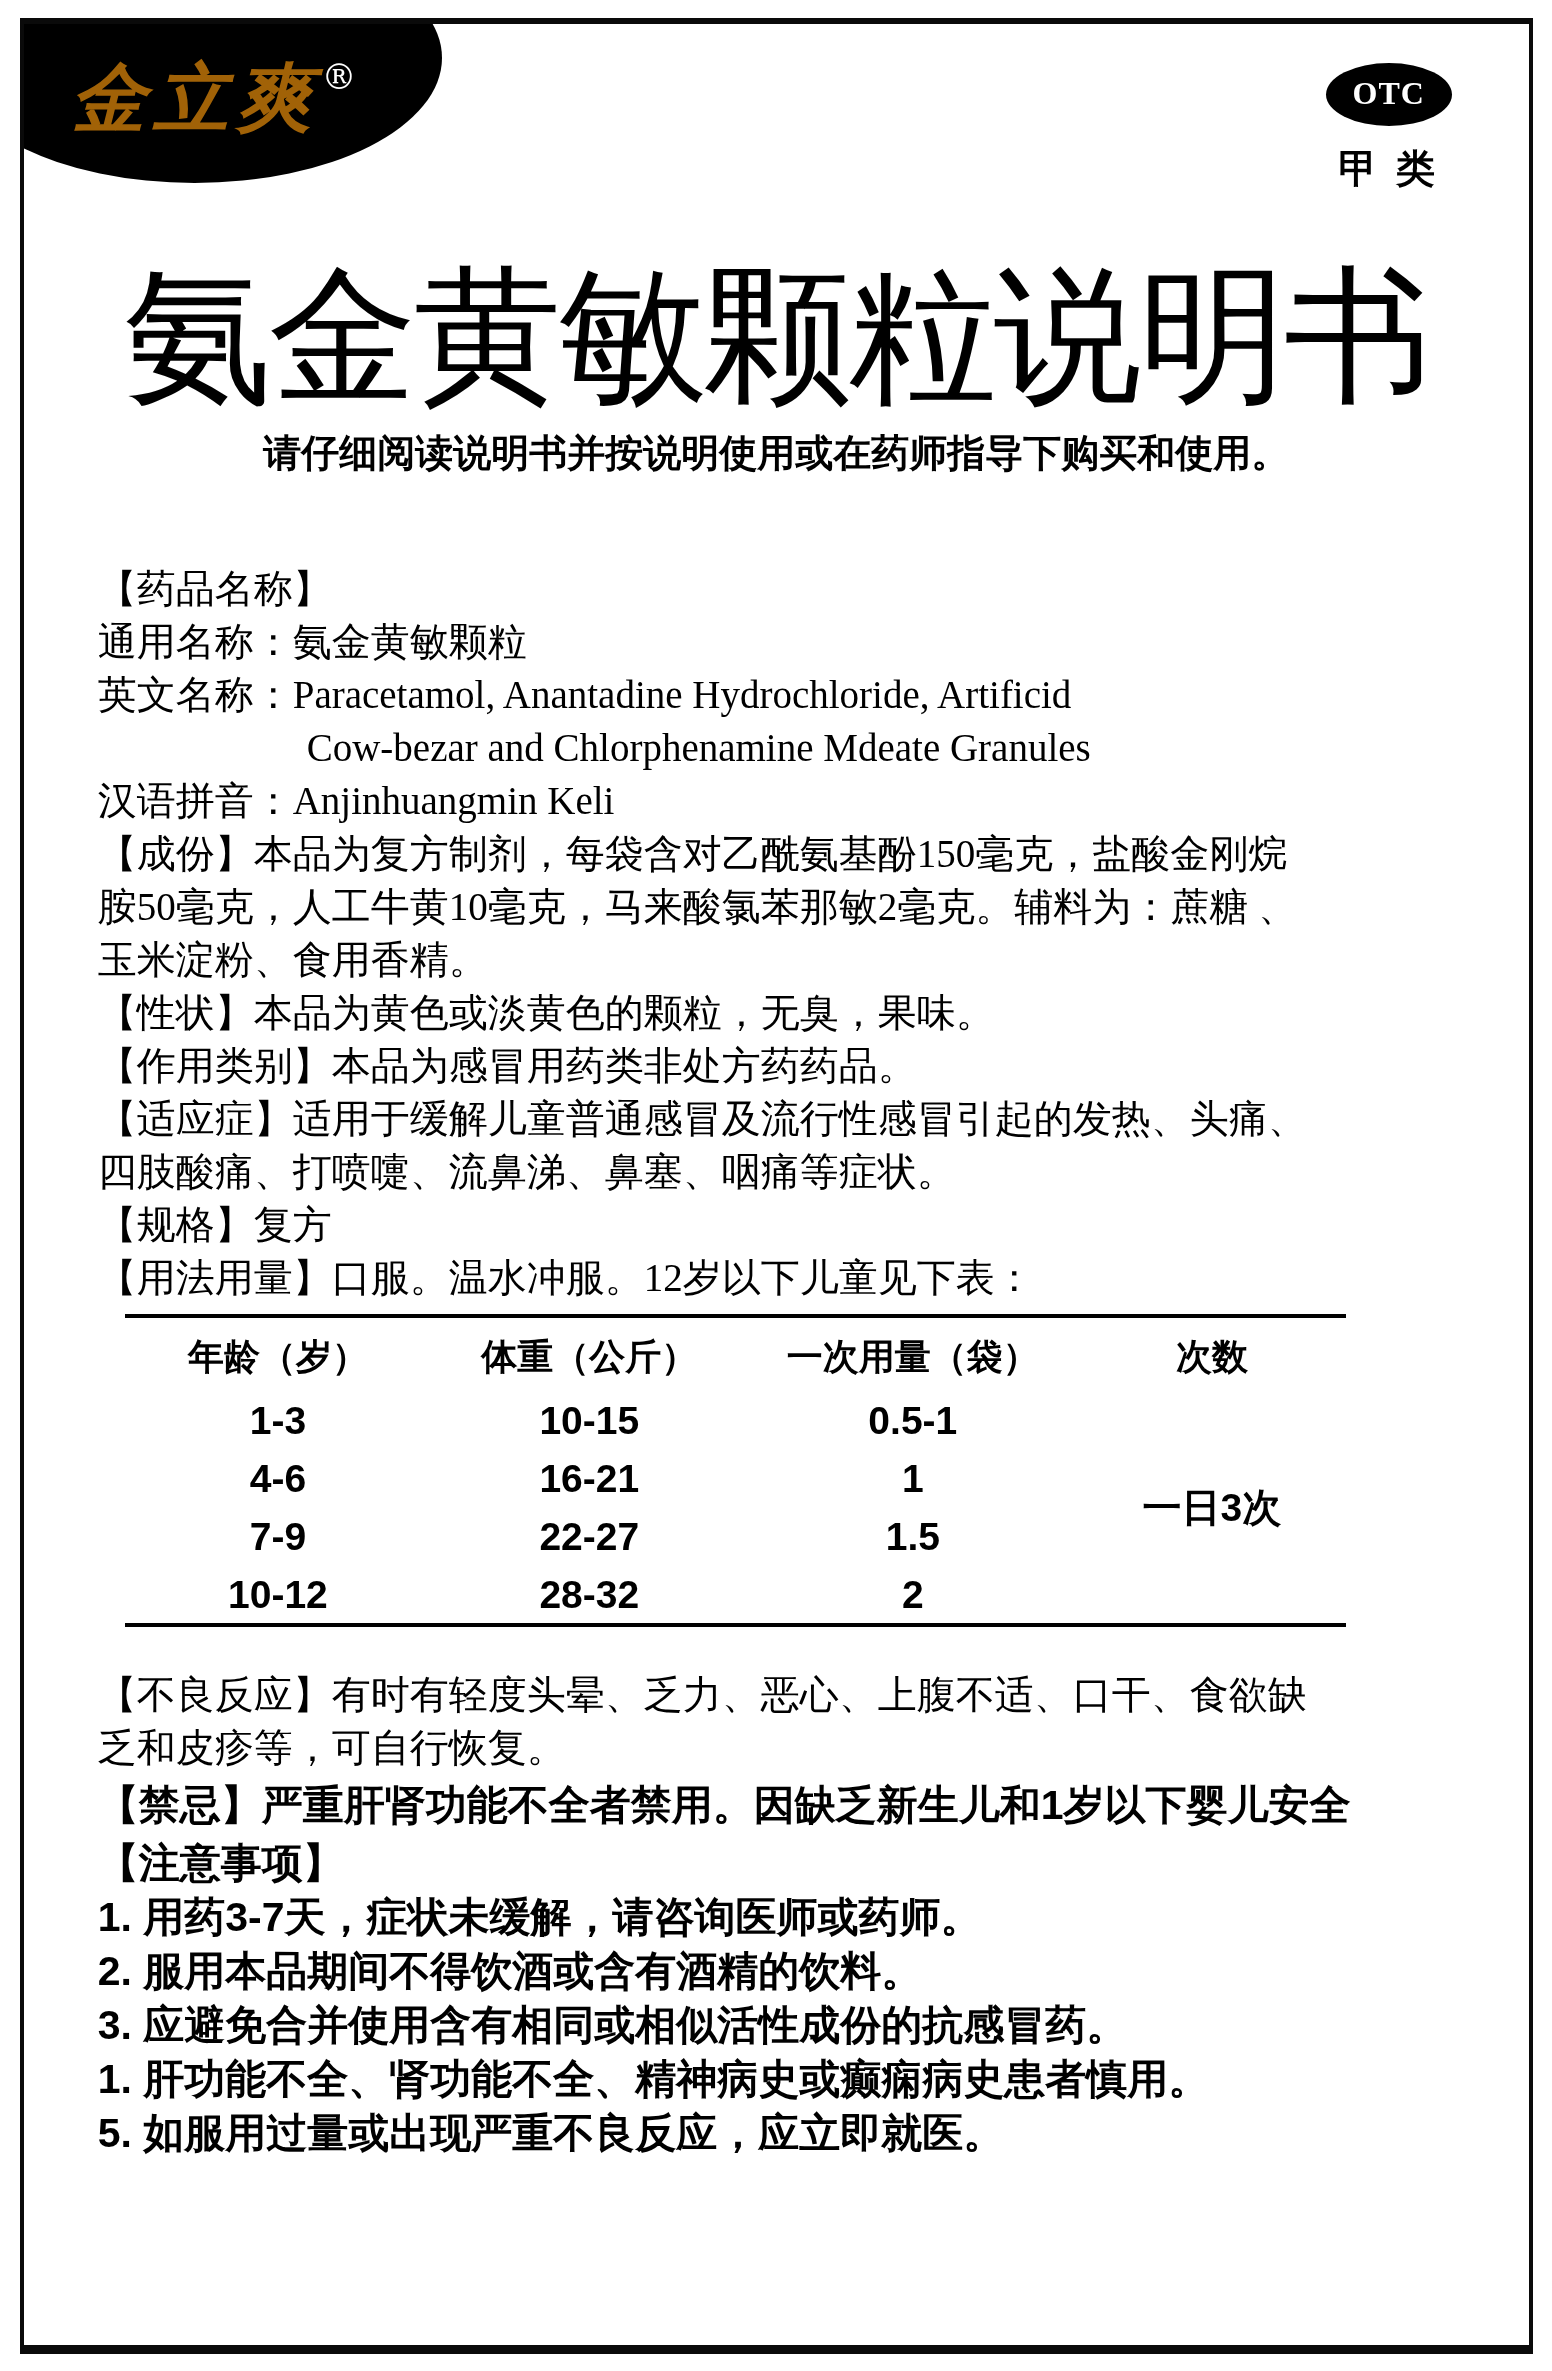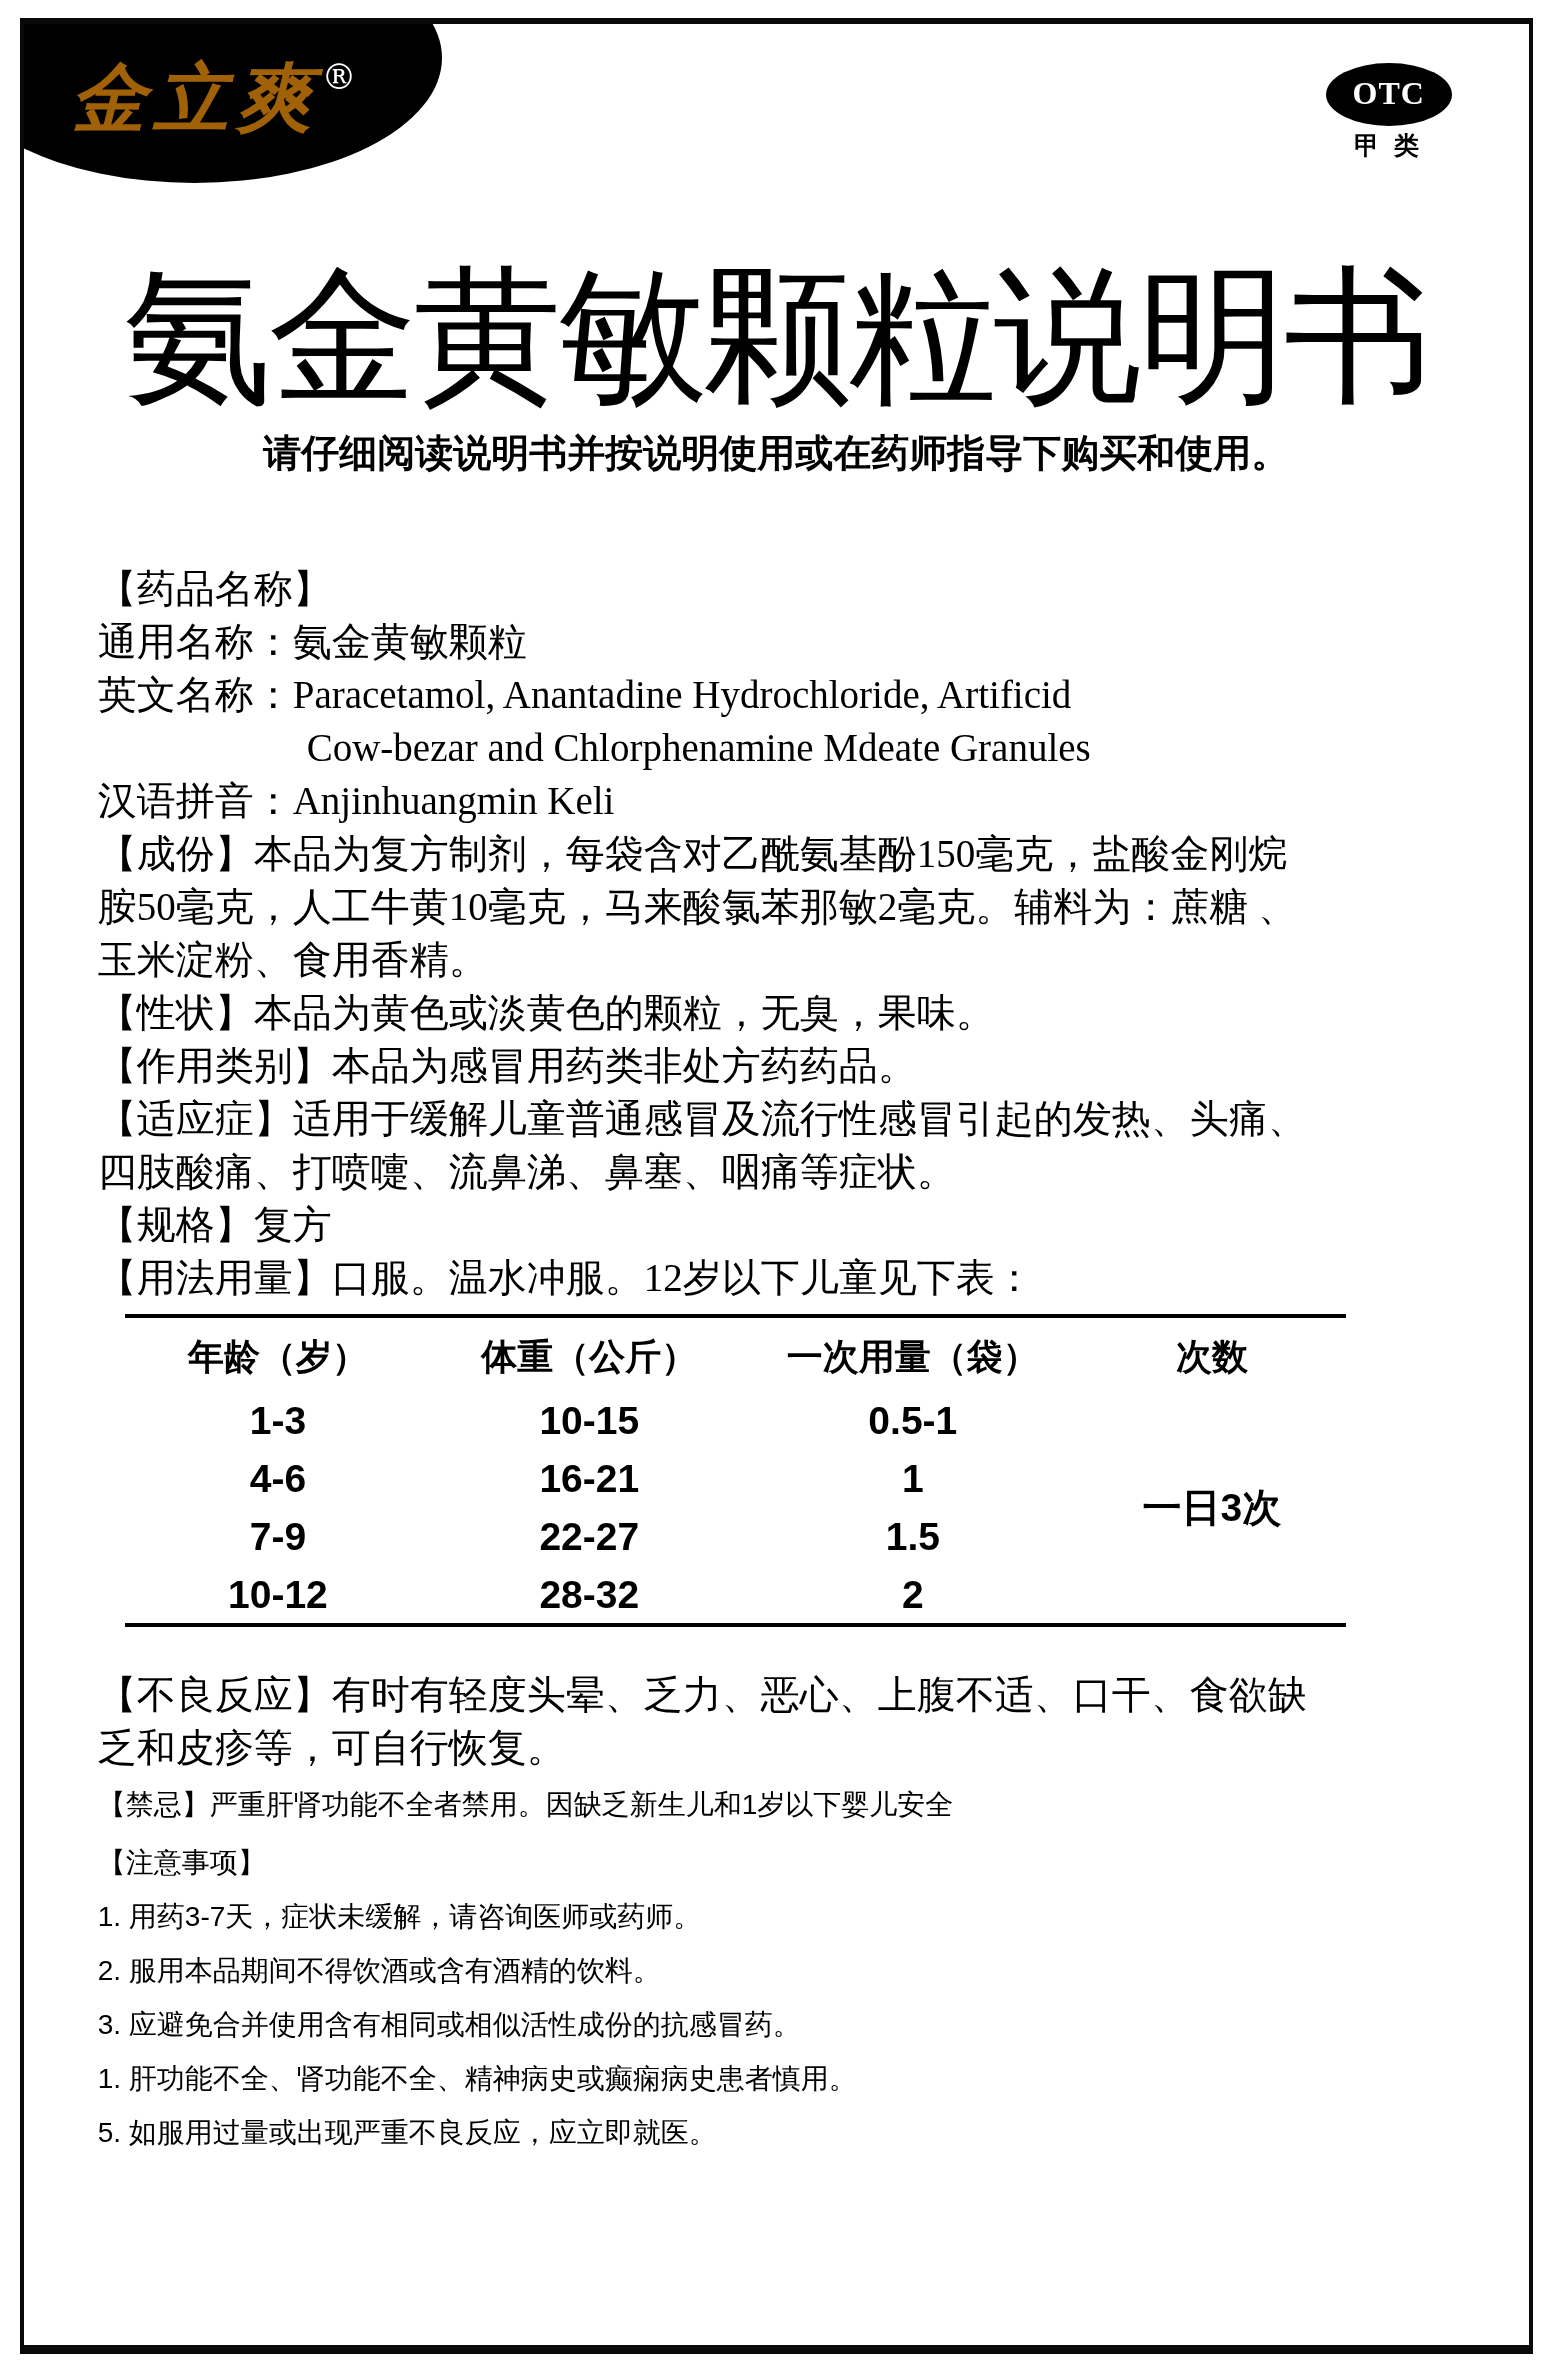--- a/index.html
+++ b/index.html
@@ -74,24 +74,24 @@
     border-radius: 50%;
     color: #fff;
     font-family: "Liberation Serif", "DejaVu Serif", serif;
     font-weight: 700;
     font-size: 32px;
     line-height: 61px;
     text-align: center;
     letter-spacing: 1px;
   }
   .otc-category {
-    margin-top: 3px;
-    font-family: "Liberation Sans", "DejaVu Sans", sans-serif;
-    font-weight: 700;
-    font-size: 25px;
+    margin-top: 16px;
+    font-family: "Liberation Sans", "DejaVu Sans", sans-serif;
+    font-weight: 700;
+    font-size: 39px;
     letter-spacing: 3.9px;
   }
   
   .title {
     margin: 232px 0 0 0;
     text-align: center;
     font-family: "Liberation Sans", "DejaVu Sans", sans-serif;
     font-weight: 500;
     font-size: 148px;
     line-height: 160px;
@@ -113,22 +113,22 @@
     margin: 83px 87px 0 74px;
   }
   .line {
     font-family: "Liberation Serif", "DejaVu Serif", serif;
     font-size: 39px;
     line-height: 53px;
     white-space: nowrap;
   }
   .bold-line {
     font-family: "Liberation Sans", "DejaVu Sans", sans-serif;
-    font-weight: 400;
-    font-size: 28px;
+    font-weight: 700;
+    font-size: 41px;
     line-height: 54px;
     white-space: nowrap;
   }
   .eng-indent { padding-left: 209px; }
   
   table.dosage {
     margin: 9.9px 0 0 27.6px;
     width: 1221px;
     border-collapse: collapse;
     border-top: 4.9px solid #000;

